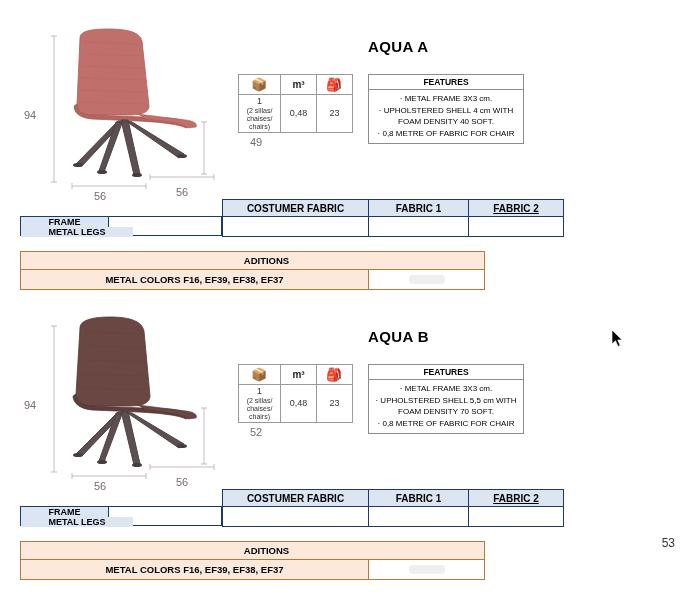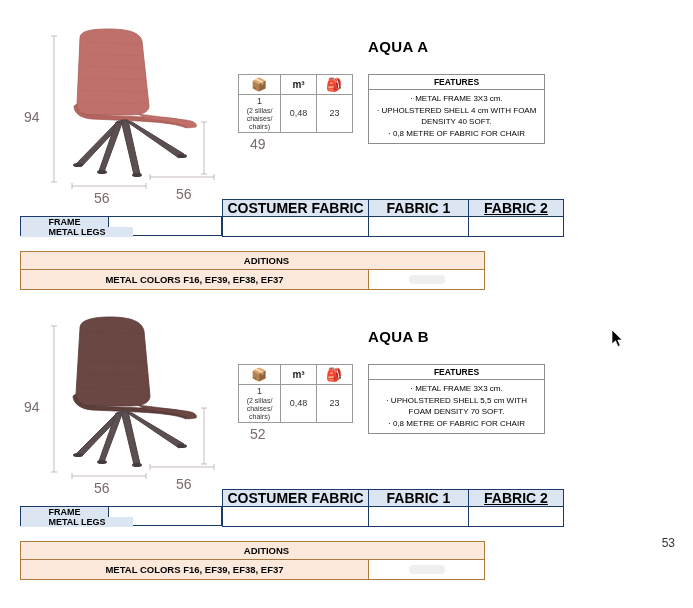--- a/index.html
+++ b/index.html
@@ -31,21 +31,21 @@
     position: absolute;
     left: 18px;
     top: 14px;
     width: 205px;
     height: 180px;
   }
   .chair-svg { display: block; }
 
   .dim-label {
     position: absolute;
-    font-size: 14px;
+    font-size: 11px;
     color: #7a6a6a;
     font-family: "Liberation Sans", sans-serif;
   }
   .dim-94 { left: 6px; top: 95px; }
   .dim-56l { left: 76px; top: 176px; }
   .dim-56r { left: 158px; top: 172px; }
   .dim-49 { left: 185px; top: 122px; margin-left: 47px; }
 
   
   .title {
@@ -80,21 +80,21 @@
   .pack .body { height: 38px; font-size: 7px; line-height: 1.15; }
   .pack .big { font-size: 9px; }
   .ico { font-size: 13px; color: #3b3b3b; line-height: 1; }
   .m3 { font-size: 10px; font-weight: bold; color: #222; }
 
   
   .features {
     position: absolute;
     left: 368px;
     top: 74px;
-    width: 177px;
+    width: 156px;
     border: 1px solid #8c8c8c;
     font-size: 8px;
   }
   .features .fhdr {
     text-align: center;
     font-weight: bold;
     font-size: 8.5px;
     padding: 2px 0;
     border-bottom: 1px solid #8c8c8c;
     color: #000;
@@ -111,21 +111,21 @@
     position: absolute;
     left: 222px;
     top: 199px;
     width: 342px;
     height: 18px;
     display: flex;
     border: 1px solid #1b3a6b;
   }
   .fabhdr > div {
     border-right: 1px solid #1b3a6b;
-    font-size: 14px;
+    font-size: 10px;
     font-weight: bold;
     display: flex;
     align-items: center;
     justify-content: center;
     color: #000;
     background: #dce6f2;
   }
   .fabhdr > div:last-child { border-right: none; }
   .fh1 { width: 146px; }
   .fh2 { width: 100px; }

